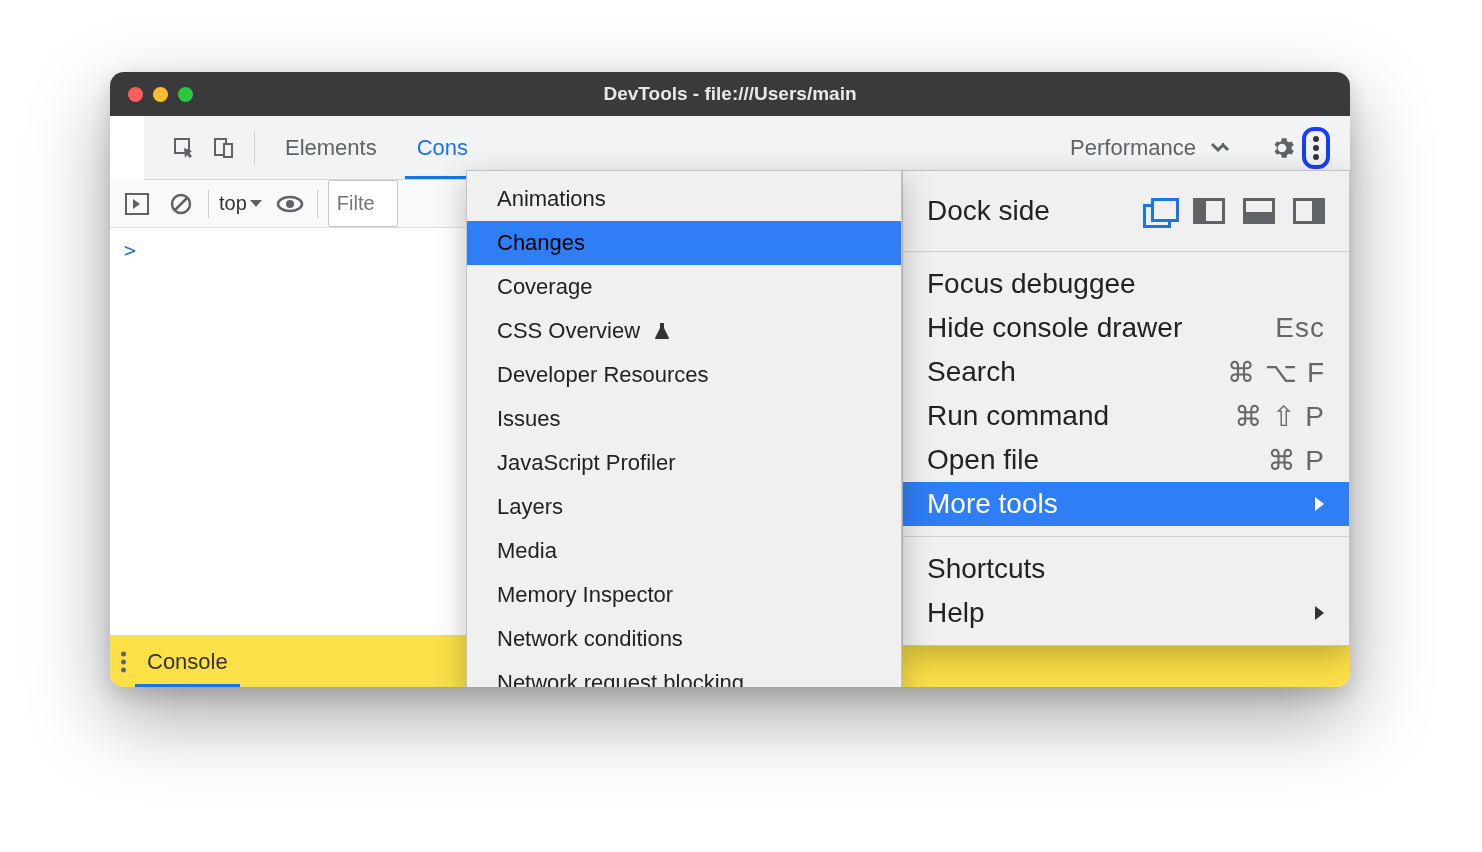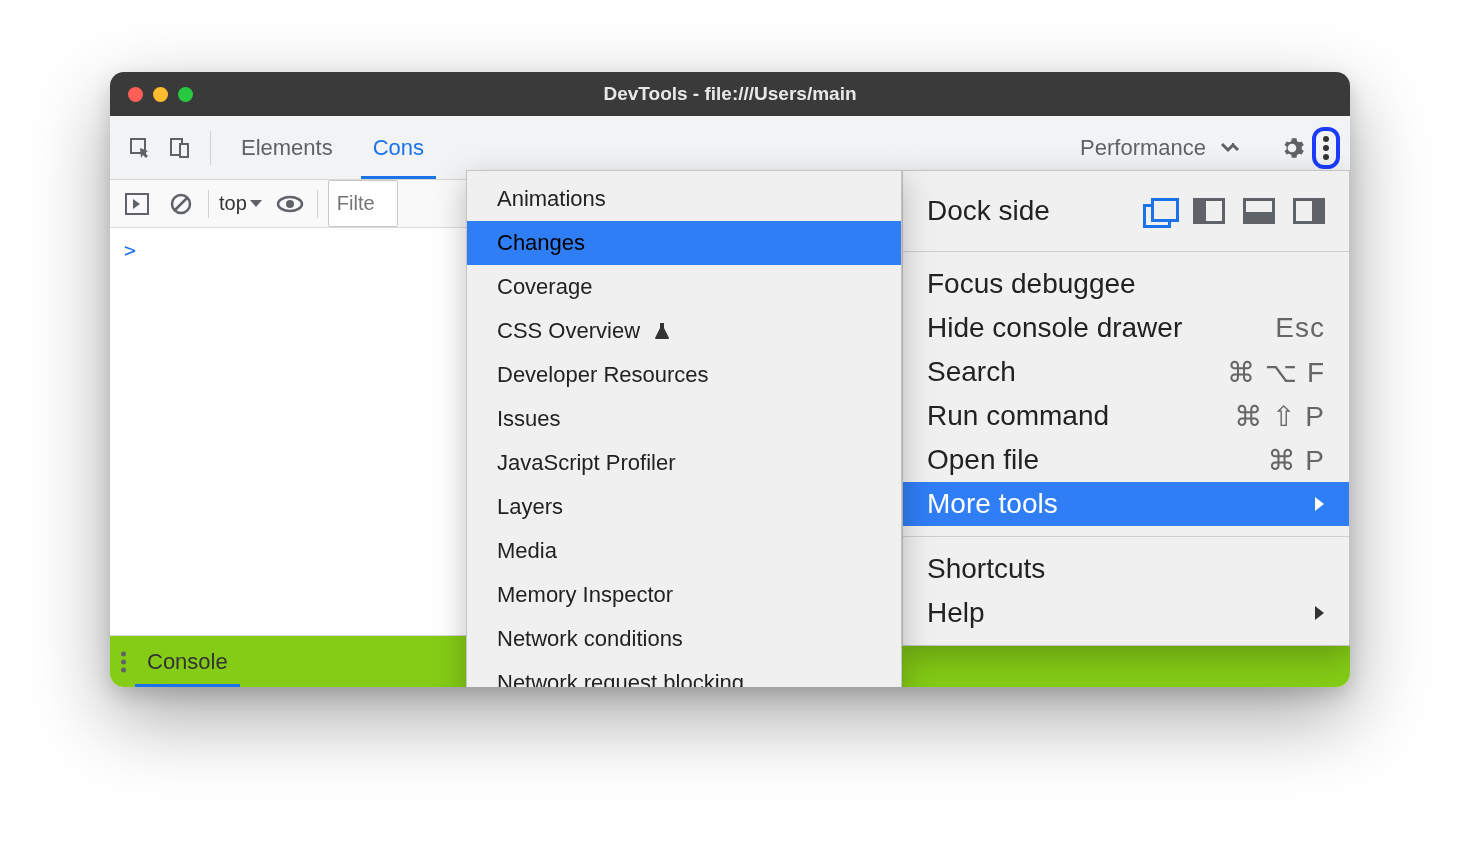--- a/index.html
+++ b/index.html
@@ -39,23 +39,24 @@
     .light.max   { background: #28c840; }
     .titlebar-title {
       position: absolute; left: 0; right: 0; text-align: center;
       color: #e8e8e8; font-size: 19px; font-weight: 600; pointer-events: none;
     }
     .tabbar {
       height: 64px;
       background: #f1f3f4;
       border-bottom: 1px solid #d6d6d6;
       display: flex; align-items: center;
-      padding: 0 10px;
+      padding: 0 20px;
       color: #333;
       flex-shrink: 0;
+      margin-left: 34px;
     }
     .tabbar .ico-btn { width: 40px; height: 40px; display:flex; align-items:center; justify-content:center; color:#5f6368; }
     .tabbar .tab {
       padding: 0 20px; height: 100%; display:flex; align-items:center;
       font-size: 22px; color:#5f6368; cursor:pointer; position:relative;
     }
     .tabbar .tab.active { color:#1a73e8; }
     .tabbar .tab.active::after {
       content:""; position:absolute; left:8px; right:8px; bottom:0; height:3px; background:#1a73e8;
     }
@@ -73,21 +74,21 @@
     }
     .console-toolbar .ico-btn { color:#5f6368; width:34px; height:34px; display:flex; align-items:center; justify-content:center; }
     .console-toolbar .vsep { width:1px; height:28px; background:#d0d0d0; }
     .context-select { font-size:20px; color:#333; display:flex; align-items:center; gap:2px; }
     .filter-input {
       border:1px solid #c8c8c8; background:#fff; height:47px; font-size:20px;
       padding: 0 8px; color:#555; border-radius:2px; outline:none;
     }
     .console-body { flex:1; background:#fff; padding: 10px 14px; font-family: Menlo, monospace; font-size:20px; color:#1a73e8; overflow:hidden; }
     .drawer {
-      height: 52px; background:#84cc16; border-top:1px solid #d6d6d6;
+      height: 52px; background:#fde047; border-top:1px solid #d6d6d6;
       display:flex; align-items:center; padding:0 10px; flex-shrink:0;
     }
     .drawer .tab {
       padding: 0 20px; height:100%; display:flex; align-items:center;
       font-size:22px; color:#333; position:relative;
     }
     .drawer .tab::after { content:""; position:absolute; left:8px; right:8px; bottom:0; height:3px; background:#1a73e8; }
 
     
     .menu {

